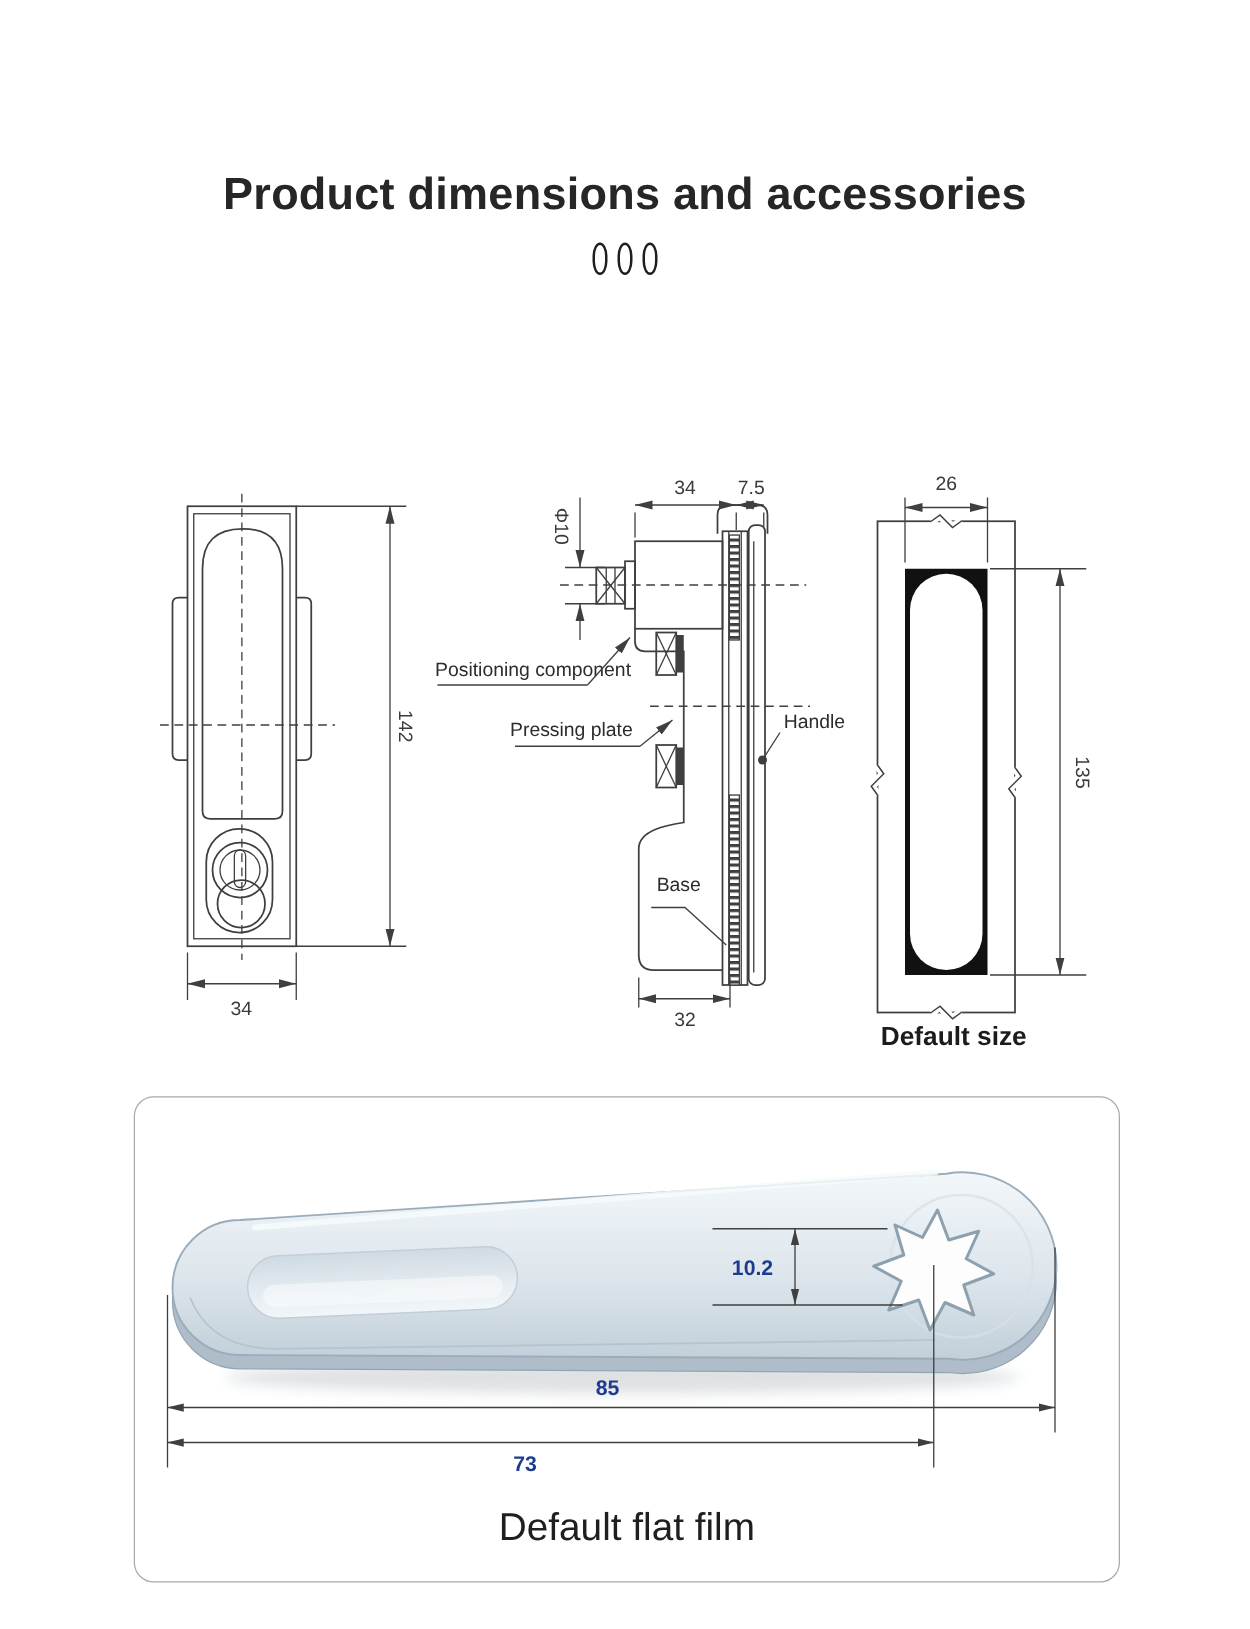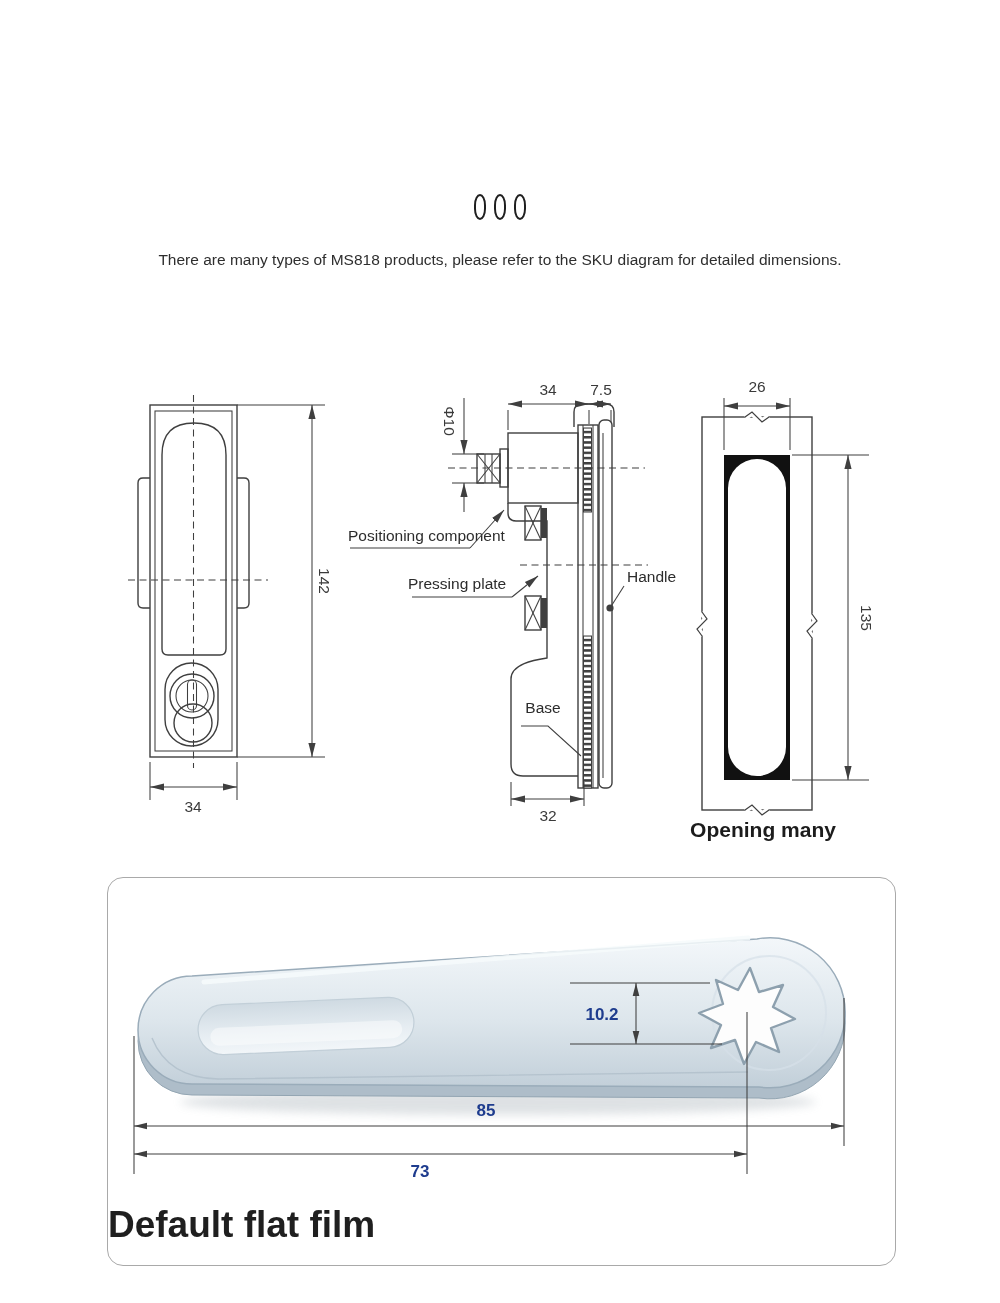--- a/index.html
+++ b/index.html
@@ -14,22 +14,22 @@
   .tofu{width:12px;height:26px;border:2.5px solid #1f1f1f;border-radius:7px / 13px;box-sizing:border-box;}
   .intro{position:absolute;left:0;width:100%;text-align:center;font-size:15.5px;color:var(--text);}
   #intro1{top:251px}
   #intro2{top:284px}
   .drw{position:absolute;}
   .opening-caption{position:absolute;left:663px;top:818px;width:200px;text-align:center;
                    font-size:21px;font-weight:bold;color:#1c1c1c;}
   .card{position:absolute;left:107px;top:877px;width:789px;height:389px;box-sizing:border-box;
         border:1.5px solid var(--card_border);border-radius:16px;overflow:hidden;background:#fff;}
   .card svg{position:absolute;left:0;top:0;}
-  .card-caption{position:absolute;left:0;top:326px;width:100%;
-                font-size:37px;font-weight:bold;color:#1f1f1f;}
+  .card-caption{position:absolute;left:0;top:326px;width:100%;text-align:center;
+                font-size:31px;font-weight:normal;color:#1f1f1f;}
   
   .ln{stroke:var(--ink);stroke-width:1.4;fill:none;}
   .thin{stroke:var(--ink);stroke-width:1.05;fill:none;}
   .dash{stroke:var(--ink);stroke-width:1.05;fill:none;stroke-dasharray:7 4.5;}
   .dimln{stroke:var(--ink);stroke-width:1.05;fill:none;}
   .dimtxt{font:15.5px "Liberation Sans",sans-serif;fill:#3a3a3a;}
   .lbltxt{font:15.5px "Liberation Sans",sans-serif;fill:#2c2c2c;}
   .bluetxt{font:bold 17px "Liberation Sans",sans-serif;fill:var(--dim_blue);}
   .mkfill{fill:var(--ink);}
   .inkfill{fill:var(--ink);stroke:none;}
@@ -41,28 +41,28 @@
   .plate-under{fill:#aebdc9;stroke:#93a5b2;stroke-width:1;}
   .plate-main{fill:url(#plateGrad);stroke:#9aacba;stroke-width:1.5;}
   .plate-slot{fill:url(#slotGrad);stroke:#c2cfd8;stroke-width:1.2;}
   .star{fill:#fdfdfd;stroke:#8da0ae;stroke-width:2.4;stroke-linejoin:round;}
 </style>
 </head>
 <body>
 
 <div class="page">
 
+  <div class="title">Product dimensions and accessories</div>
 
   <div class="tofu-row">
     <span class="tofu"></span>
     <span class="tofu"></span>
     <span class="tofu"></span>
   </div>
 
-  <div class="intro" id="intro1">There are many types of MS818 products, please refer to the SKU diagram for detailed dimensions.</div>
 
   <svg class="drw" style="left:118px;top:388px" width="235" height="440" viewBox="0 0 235 440">
     <defs>
       <marker id="mkF" markerUnits="userSpaceOnUse" markerWidth="14" markerHeight="10" viewBox="0 0 14 10" refX="14" refY="5" orient="auto-start-reverse">
         <path d="M14,5 L0,1.4 L0,8.6 Z" class="mkfill"></path>
       </marker>
     </defs>
     <g>
       <rect class="ln" x="32" y="17" width="87" height="352"></rect>
       <rect class="thin" x="37" y="23" width="77" height="340"></rect>
@@ -230,21 +230,21 @@
       <text class="dimtxt" x="72" y="30" text-anchor="middle">26</text>
     </g>
     <g>
       <line class="dimln" x1="107" y1="93" x2="184" y2="93"></line>
       <line class="dimln" x1="107" y1="418" x2="184" y2="418"></line>
       <line class="dimln" x1="163" y1="93" x2="163" y2="418" marker-start="url(#mkO)" marker-end="url(#mkO)"></line>
       <text class="dimtxt" x="176" y="256" text-anchor="middle" transform="rotate(90 176 256)">135</text>
     </g>
   </svg>
 
-  <div class="opening-caption">Opening many</div>
+  <div class="opening-caption">Default size</div>
 
   <div class="card">
     <svg width="789" height="389" viewBox="0 0 789 389">
       <defs>
         <marker id="mkC" markerUnits="userSpaceOnUse" markerWidth="13" markerHeight="9" viewBox="0 0 13 9" refX="13" refY="4.5" orient="auto-start-reverse">
           <path d="M13,4.5 L0,1.2 L0,7.8 Z" class="mkfill"></path>
         </marker>
         <linearGradient id="plateGrad" x1="0" y1="0" x2="0" y2="1">
           <stop offset="0" stop-color="#f3f7fa"></stop>
           <stop offset="0.55" stop-color="#dde6ec"></stop>

